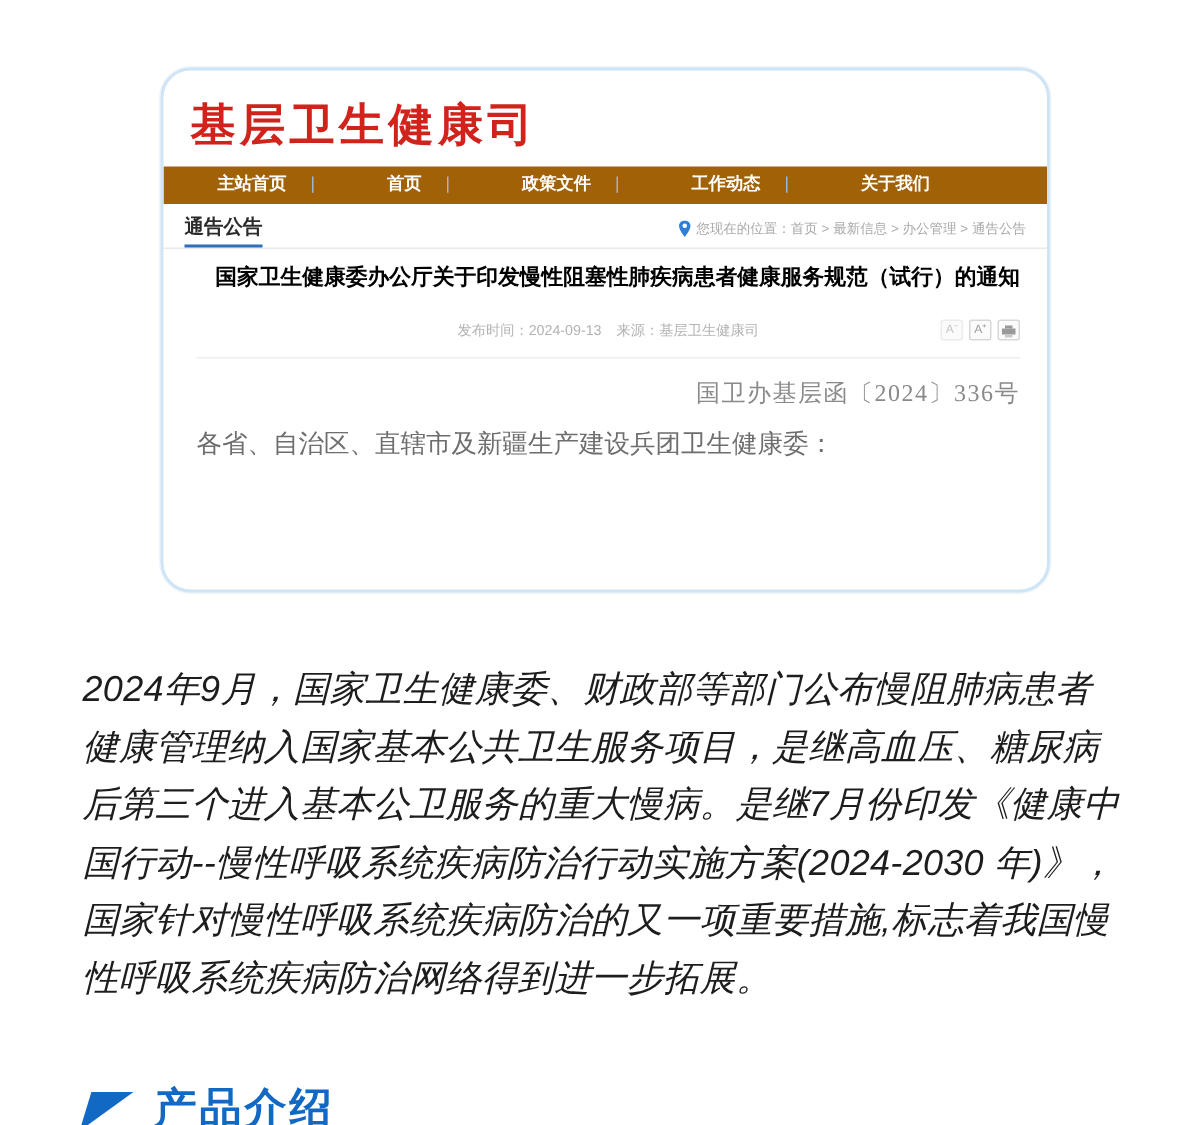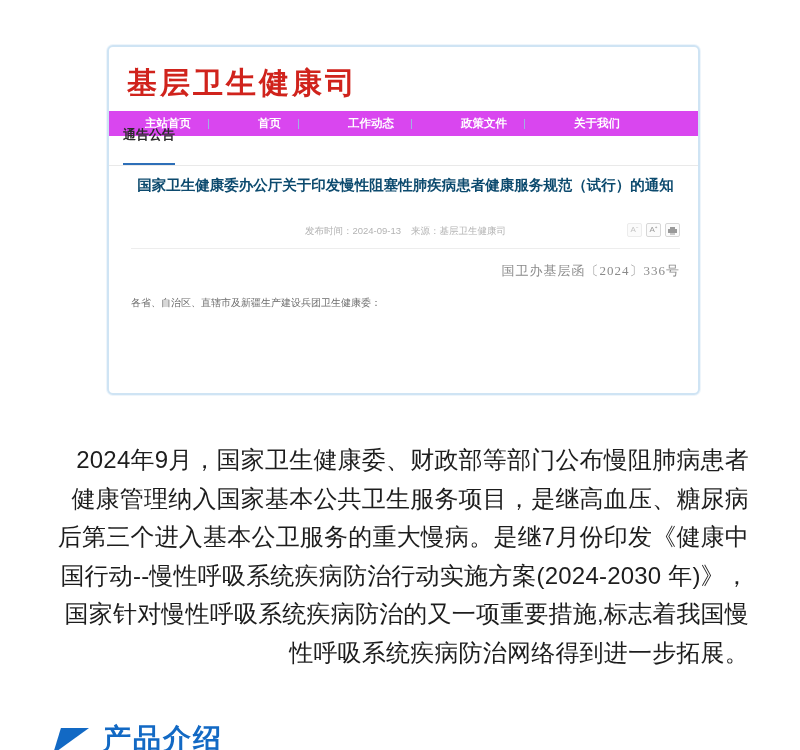--- a/index.html
+++ b/index.html
@@ -2,62 +2,62 @@
 <html><head>
 <meta charset="utf-8">
 <style>
   * { margin:0; padding:0; box-sizing:border-box; }
   html,body { width:800px; height:750px; background:#ffffff; overflow:hidden;
               font-family:"Liberation Sans", sans-serif; position:relative; }
 
   
   .shot-card {
     position:absolute; left:107px; top:45px; width:593px; height:350px;
-    background:#ffffff; border:2px solid #cfe4f4; border-radius:6px;
+    background:#ffffff; border:2px solid #cfe4f4; border-radius:20px;
     overflow:hidden; box-shadow:0 0 0 1px #eef5fb;
   }
   .site-logo {
     position:absolute; left:18px; top:16px;
     font-size:30px; font-weight:bold; color:#d0231c; letter-spacing:3px;
   }
   .nav-bar {
     position:absolute; left:0; top:64px; width:100%; height:25px;
-    background:#d946ef; display:flex; align-items:center;
+    background:#a16207; display:flex; align-items:center;
     padding-left:20px; list-style:none;
   }
   .nav-bar li {
     color:#ffffff; font-size:11.5px; font-weight:bold; line-height:25px;
     padding:0 16px; white-space:nowrap; cursor:pointer;
   }
   .nav-bar li + li::before {
     content:"|"; color:#9db9e0; font-weight:normal;
     margin-right:32px; position:relative; left:-16px;
   }
   .section-row {
     position:absolute; left:0; top:89px; width:100%; height:30px;
     padding:0 14px; border-bottom:1px solid #e9e9e9;
     display:flex; justify-content:space-between; align-items:flex-end;
   }
   .section-title {
     font-size:13px; font-weight:bold; color:#2b2b2b;
-    border-bottom:2px solid #2d6fb8; padding-bottom:20px; line-height:16px;
+    border-bottom:2px solid #2d6fb8; padding-bottom:4px; line-height:16px;
   }
   .breadcrumb {
     font-size:9px; color:#a9a9a9; padding-bottom:6px;
     display:flex; align-items:center; gap:3px; cursor:pointer;
   }
   .pin-icon { width:9px; height:11px; display:inline-block; }
 
   .article { position:absolute; left:22px; top:128px; width:549px; }
   .article-title {
-    text-align:center; font-size:14.5px; font-weight:bold; color:#0c4a6e;
+    text-align:right; font-size:14.5px; font-weight:bold; color:#000000;
     line-height:20px;
   }
   .meta-row {
-    position:relative; margin-top:28px; text-align:center;
+    position:relative; margin-top:18px; text-align:center;
     font-size:9.5px; color:#b3b3b3; height:16px; line-height:16px;
   }
   .meta-row .src { margin-left:10px; }
   .meta-icons {
     position:absolute; right:0; top:0; display:flex; gap:4px; align-items:center;
   }
   .mi {
     min-width:15px; height:14px; border:1px solid #d7d7d7; border-radius:2px;
     font-size:8px; color:#9a9a9a; text-align:center; line-height:12px;
     padding:0 1px; background:#fbfbfb; cursor:pointer;
@@ -66,33 +66,33 @@
   .printer { display:inline-block; width:9px; height:8px; position:relative; margin-top:3px; }
   .printer .p-top  { position:absolute; left:2px; top:0; width:5px; height:2px; background:#9a9a9a; }
   .printer .p-body { position:absolute; left:0; top:2px; width:9px; height:4px; background:#9a9a9a; }
   .printer .p-tray { position:absolute; left:2px; top:6px; width:5px; height:2px; background:#c9c9c9; }
 
   .meta-divider { margin-top:9px; border-top:1px solid #ededed; }
 
   .doc-number {
     margin-top:13px; text-align:right;
     font-family:"Liberation Serif", serif;
-    font-size:13px; color:#8a8a8a; letter-spacing:1px;
+    font-size:16px; color:#8a8a8a; letter-spacing:1px;
   }
   .notice-body {
     margin-top:12px; font-family:"Liberation Serif", serif;
-    font-size:10px; color:#6e6e6e; line-height:21px; text-align:justify;
+    font-size:17px; color:#6e6e6e; line-height:21px; text-align:justify;
   }
   .notice-body .indent { text-indent:2em; }
 
   
   .commentary {
     position:absolute; left:55px; top:441px; width:694px;
     font-size:24px; color:#1d1d1d; line-height:38.5px; font-weight:500;
-    text-align:right; letter-spacing:0.2px;
+    text-align:left; letter-spacing:0.2px;font-style:italic;
   }
 
   
   .bottom-heading {
     position:absolute; left:53px; top:722px;
     display:flex; align-items:flex-start; gap:14px;
   }
   .flag-triangle {
     width:36px; height:26px; margin-top:6px; background:#1269c4;
     clip-path:polygon(100% 0, 22% 0, 0 100%);
@@ -105,27 +105,33 @@
 </head>
 <body>
 
 <div class="shot-card">
 
   <div class="site-logo">基层卫生健康司</div>
 
   <ul class="nav-bar">
     <li>主站首页</li>
     <li>首页</li>
+    <li>政策文件</li>
     <li>工作动态</li>
-    <li>政策文件</li>
     <li>关于我们</li>
   </ul>
 
   <div class="section-row">
     <div class="section-title">通告公告</div>
+    <div class="breadcrumb">
+      <svg class="pin-icon" viewBox="0 0 10 13">
+          <path d="M5 0C2.4 0 .5 1.9.5 4.3.5 7.4 5 13 5 13s4.5-5.6 4.5-8.7C9.5 1.9 7.6 0 5 0zm0 6a1.8 1.8 0 1 1 0-3.6A1.8 1.8 0 0 1 5 6z" fill="#2f7fd6"></path>
+        </svg>
+      <span>您现在的位置：首页 &gt; 最新信息 &gt; 办公管理 &gt; 通告公告</span>
+    </div>
   </div>
 
   <div class="article">
     <div class="article-title">国家卫生健康委办公厅关于印发慢性阻塞性肺疾病患者健康服务规范（试行）的通知</div>
 
     <div class="meta-row">
       <span>发布时间：2024-09-13</span><span class="src">来源：基层卫生健康司</span>
       <span class="meta-icons">
         <span class="mi noborder">A⁻</span>
         <span class="mi">A⁺</span>

